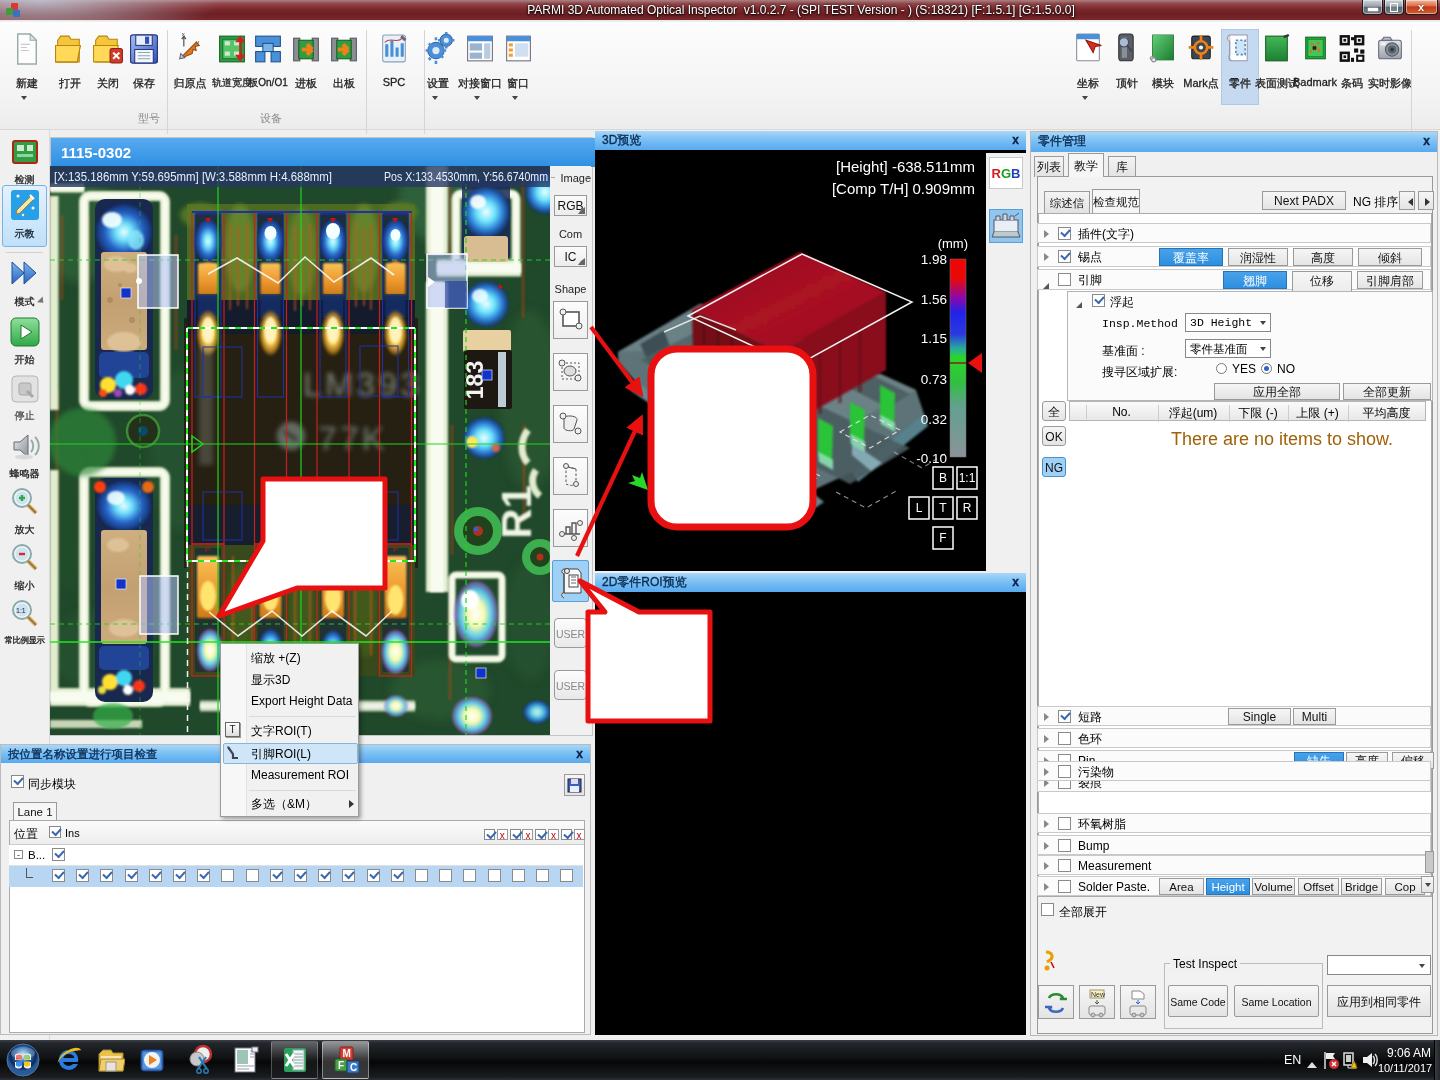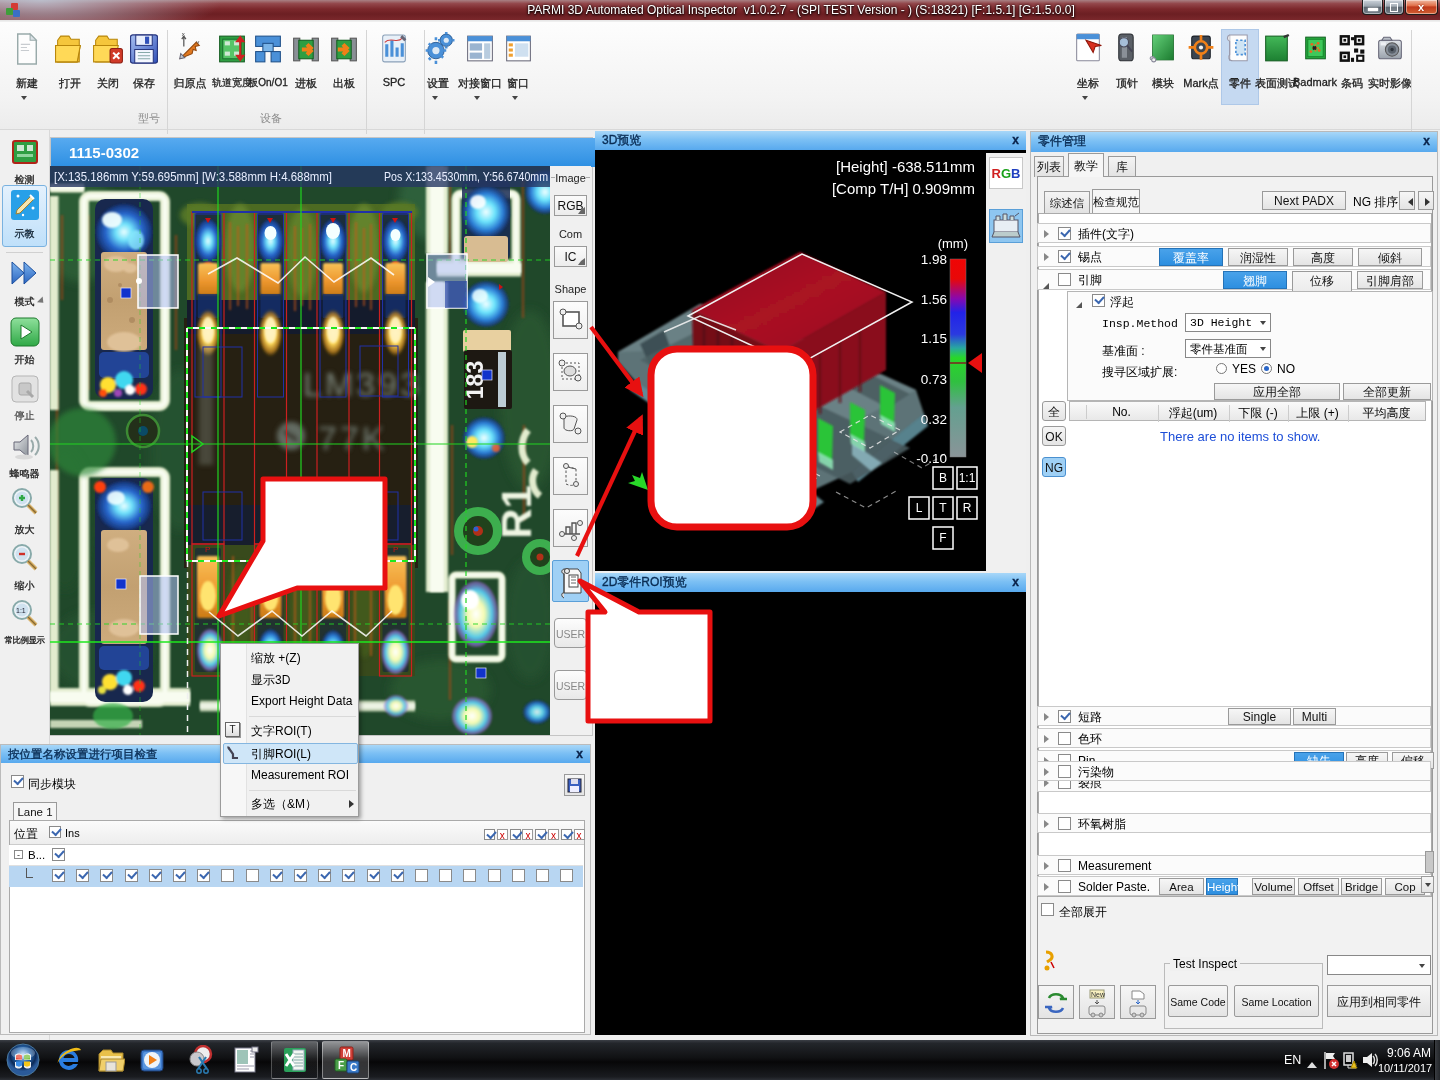--- a/index.html
+++ b/index.html
@@ -339,21 +339,21 @@
  <div class="sbt" style="top:468px"><svg width="32" height="32" viewBox="0 0 32 32">
         <circle cx="13" cy="12" r="9" fill="#eef4f8" stroke="#8aa" stroke-width="2"></circle>
         <circle cx="13" cy="12" r="6.5" fill="#cfe2ef"></circle>
         <text x="7" y="15" font-size="7" fill="#223">1:1</text>
         <path d="M19 19l8 8" stroke="#d8b26a" stroke-width="4"></path>
         <path d="M19 19l8 8" stroke="#8a6a30" stroke-width="1.5"></path>
       </svg><span class="sl" style="font-size:8.5px;letter-spacing:-.5px">常比例显示</span></div>
 </div>
 
 <div class="abs" style="left:50px;top:137px;width:543px;height:599px;background:#f0f0f0;border:1px solid #c5c5c5">
- <div class="abs" style="left:0;top:0;width:569px;height:29px;background:linear-gradient(180deg,#57aaf0,#2d8fe2);color:#fff;font-size:15px;font-weight:bold;line-height:29px;padding-left:18px">1115-0302</div>
+ <div class="abs" style="left:0;top:0;width:569px;height:29px;background:linear-gradient(180deg,#57aaf0,#2d8fe2);color:#fff;font-size:15px;font-weight:bold;line-height:29px;padding-left:10px">1115-0302</div>
 </div>
 <svg class="abs" style="left:50px;top:166px" width="500" height="569" viewBox="50 166 500 569">
  <defs>
   <filter id="b1" x="-30%" y="-30%" width="160%" height="160%">
         <feGaussianBlur stdDeviation="1"></feGaussianBlur>
       </filter>
   <filter id="b2" x="-40%" y="-40%" width="180%" height="180%">
         <feGaussianBlur stdDeviation="2.4"></feGaussianBlur>
       </filter>
   <filter id="b3" x="-60%" y="-60%" width="220%" height="220%">
@@ -686,21 +686,21 @@
 
  <path d="M208 274L237 258 278 283 305 257 334 282 371 258 394 275" stroke="#fff" stroke-width="1.6" fill="none" opacity=".85"></path>
  <path d="M209 612L238 636 272 611 302 636 332 611 366 636 392 611" stroke="#fff" stroke-width="1.6" fill="none" opacity=".85"></path>
 
  <rect x="50" y="166" width="506" height="21" fill="rgba(38,55,100,.8)"></rect>
  <text x="54" y="181" font-size="13" fill="#e8eeff" font-family="Liberation Sans" textLength="278" lengthAdjust="spacingAndGlyphs">[X:135.186mm Y:59.695mm] [W:3.588mm H:4.688mm]</text>
  <text x="384" y="181" font-size="12.5" fill="#e8eeff" font-family="Liberation Sans" textLength="164" lengthAdjust="spacingAndGlyphs">Pos X:133.4530mm, Y:56.6740mm</text>
 </svg>
 
 <div class="abs" style="left:550px;top:166px;width:41px;height:569px;background:#f0f0f0;font-size:11px;color:#222">
- <div class="abs" style="left:0;top:172px;width:41px;text-align:center;top:6px">Image</div>
+ <div class="abs" style="left:0;top:172px;width:41px;text-align:right;top:6px">Image</div>
  <div class="abs" style="left:1px;top:11px;width:4px;height:1px;background:#aaa"></div>
     <div class="abs" style="right:1px;top:11px;width:4px;height:1px;background:#aaa"></div>
  <div class="btn" style="left:4px;top:29px;width:33px;height:21px;line-height:21px;background:linear-gradient(180deg,#fbfbfb,#ececec)">RGB<div class="abs" style="right:1px;bottom:1px;width:0;height:0;border:3px solid transparent;border-right:4px solid #666;border-bottom:4px solid #666"></div></div>
  <div class="abs" style="left:0;top:62px;width:41px;text-align:center">Com</div>
  <div class="btn" style="left:4px;top:80px;width:33px;height:21px;line-height:21px;background:linear-gradient(180deg,#fbfbfb,#ececec)">IC<div class="abs" style="right:1px;bottom:1px;width:0;height:0;border:3px solid transparent;border-right:4px solid #666;border-bottom:4px solid #666"></div></div>
  <div class="abs" style="left:0;top:117px;width:41px;text-align:center">Shape</div>
  <div class="btn" style="left:3px;top:135px;width:35px;height:38px;background:linear-gradient(180deg,#fcfcfc,#efefef)"><svg width="33" height="36" viewBox="0 0 33 36">
         <rect x="9" y="10" width="16" height="14" fill="#fff" stroke="#555" stroke-width="1.6"></rect>
         <circle cx="9" cy="10" r="3" fill="#eee" stroke="#555"></circle>
         <circle cx="25" cy="24" r="3" fill="#eee" stroke="#555"></circle>
@@ -939,21 +939,21 @@
  <div class="btn" style="left:11px;top:294px;width:24px;height:20px;line-height:20px;border-radius:3px">OK</div>
  <div class="btn" style="left:11px;top:325px;width:24px;height:20px;line-height:20px;border-radius:3px;background:#9fd0f5;border-color:#4a90d0">NG</div>
 
  <div class="abs" style="left:38px;top:269px;width:357px;height:20px;background:linear-gradient(180deg,#fafafa,#e8e8e8);border:1px solid #b5b5b5;font-size:12px">
   <span class="abs" style="left:16px;top:3px;width:70px;text-align:center;border-left:1px solid #ccc">No.</span>
   <span class="abs" style="left:88px;top:3px;width:69px;text-align:center;border-left:1px solid #ccc">浮起(um)</span>
   <span class="abs" style="left:159px;top:3px;width:57px;text-align:center;border-left:1px solid #ccc">下限 (-)</span>
   <span class="abs" style="left:218px;top:3px;width:58px;text-align:center;border-left:1px solid #ccc">上限 (+)</span>
   <span class="abs" style="left:278px;top:3px;width:76px;text-align:center;border-left:1px solid #ccc">平均高度</span>
  </div>
- <div class="abs" style="left:129px;top:297px;font-size:13px;color:#1d4ed8">There are no items to show.</div>
+ <div class="abs" style="left:140px;top:297px;font-size:18px;color:#a16207">There are no items to show.</div>
 
  <div class="trow" style="top:574px;height:20px;line-height:20px">
       <span class="abs" style="left:6px;top:6px;width:0;height:0;border:4px solid transparent;border-left:5px solid #888"></span>
       <span class="cb c" style="left:20px;top:3px"></span>
       <span class="abs" style="left:40px">短路</span>
   <div class="btn" style="left:190px;top:1px;width:63px;height:17px;line-height:17px">Single</div>
       <div class="btn" style="left:255px;top:1px;width:43px;height:17px;line-height:17px">Multi</div>
     </div>
  <div class="trow" style="top:596px;height:20px;line-height:20px">
       <span class="abs" style="left:6px;top:6px;width:0;height:0;border:4px solid transparent;border-left:5px solid #888"></span>
@@ -976,31 +976,36 @@
  <div class="trow" style="top:629px;height:20px;line-height:20px">
       <span class="abs" style="left:6px;top:6px;width:0;height:0;border:4px solid transparent;border-left:5px solid #888"></span>
       <span class="cb" style="left:20px;top:3px"></span>
       <span class="abs" style="left:40px">污染物</span>
     </div>
  <div class="trow" style="top:681px;height:20px;line-height:20px">
       <span class="abs" style="left:6px;top:6px;width:0;height:0;border:4px solid transparent;border-left:5px solid #888"></span>
       <span class="cb" style="left:20px;top:3px"></span>
       <span class="abs" style="left:40px">环氧树脂</span>
     </div>
+ <div class="trow" style="top:703px;height:20px;line-height:20px">
+      <span class="abs" style="left:6px;top:6px;width:0;height:0;border:4px solid transparent;border-left:5px solid #888"></span>
+      <span class="cb" style="left:20px;top:3px"></span>
+      <span class="abs" style="left:40px">Bump</span>
+    </div>
  <div class="trow" style="top:723px;height:20px;line-height:20px">
       <span class="abs" style="left:6px;top:6px;width:0;height:0;border:4px solid transparent;border-left:5px solid #888"></span>
       <span class="cb" style="left:20px;top:3px"></span>
       <span class="abs" style="left:40px">Measurement</span>
     </div>
  <div class="trow" style="top:744px;height:20px;line-height:20px">
       <span class="abs" style="left:6px;top:6px;width:0;height:0;border:4px solid transparent;border-left:5px solid #888"></span>
       <span class="cb" style="left:20px;top:3px"></span>
       <span class="abs" style="left:40px">Solder Paste.</span>
   <div class="btn" style="left:121px;top:1px;width:45px;height:17px;line-height:17px;font-size:11.5px">Area</div>
-      <div class="btn sel" style="left:168px;top:1px;width:32px;height:17px;line-height:17px;font-size:11.5px">Height</div>
+      <div class="btn sel" style="left:168px;top:1px;width:44px;height:17px;line-height:17px;font-size:11.5px">Height</div>
       <div class="btn" style="left:214px;top:1px;width:43px;height:17px;line-height:17px;font-size:11.5px">Volume</div>
       <div class="btn" style="left:260px;top:1px;width:41px;height:17px;line-height:17px;font-size:11.5px">Offset</div>
       <div class="btn" style="left:303px;top:1px;width:41px;height:17px;line-height:17px;font-size:11.5px">Bridge</div>
       <div class="btn" style="left:347px;top:1px;width:40px;height:17px;line-height:17px;font-size:11.5px">Cop</div>
     </div>
  <div class="abs" style="left:394px;top:719px;width:9px;height:22px;background:#c8c8c8;border:1px solid #999"></div>
  <div class="btn" style="left:390px;top:744px;width:13px;height:17px">
       <span class="abs" style="left:3px;top:6px;width:0;height:0;border:3.5px solid transparent;border-top:4.5px solid #444"></span>
     </div>
  <span class="cb" style="left:10px;top:771px"></span>

